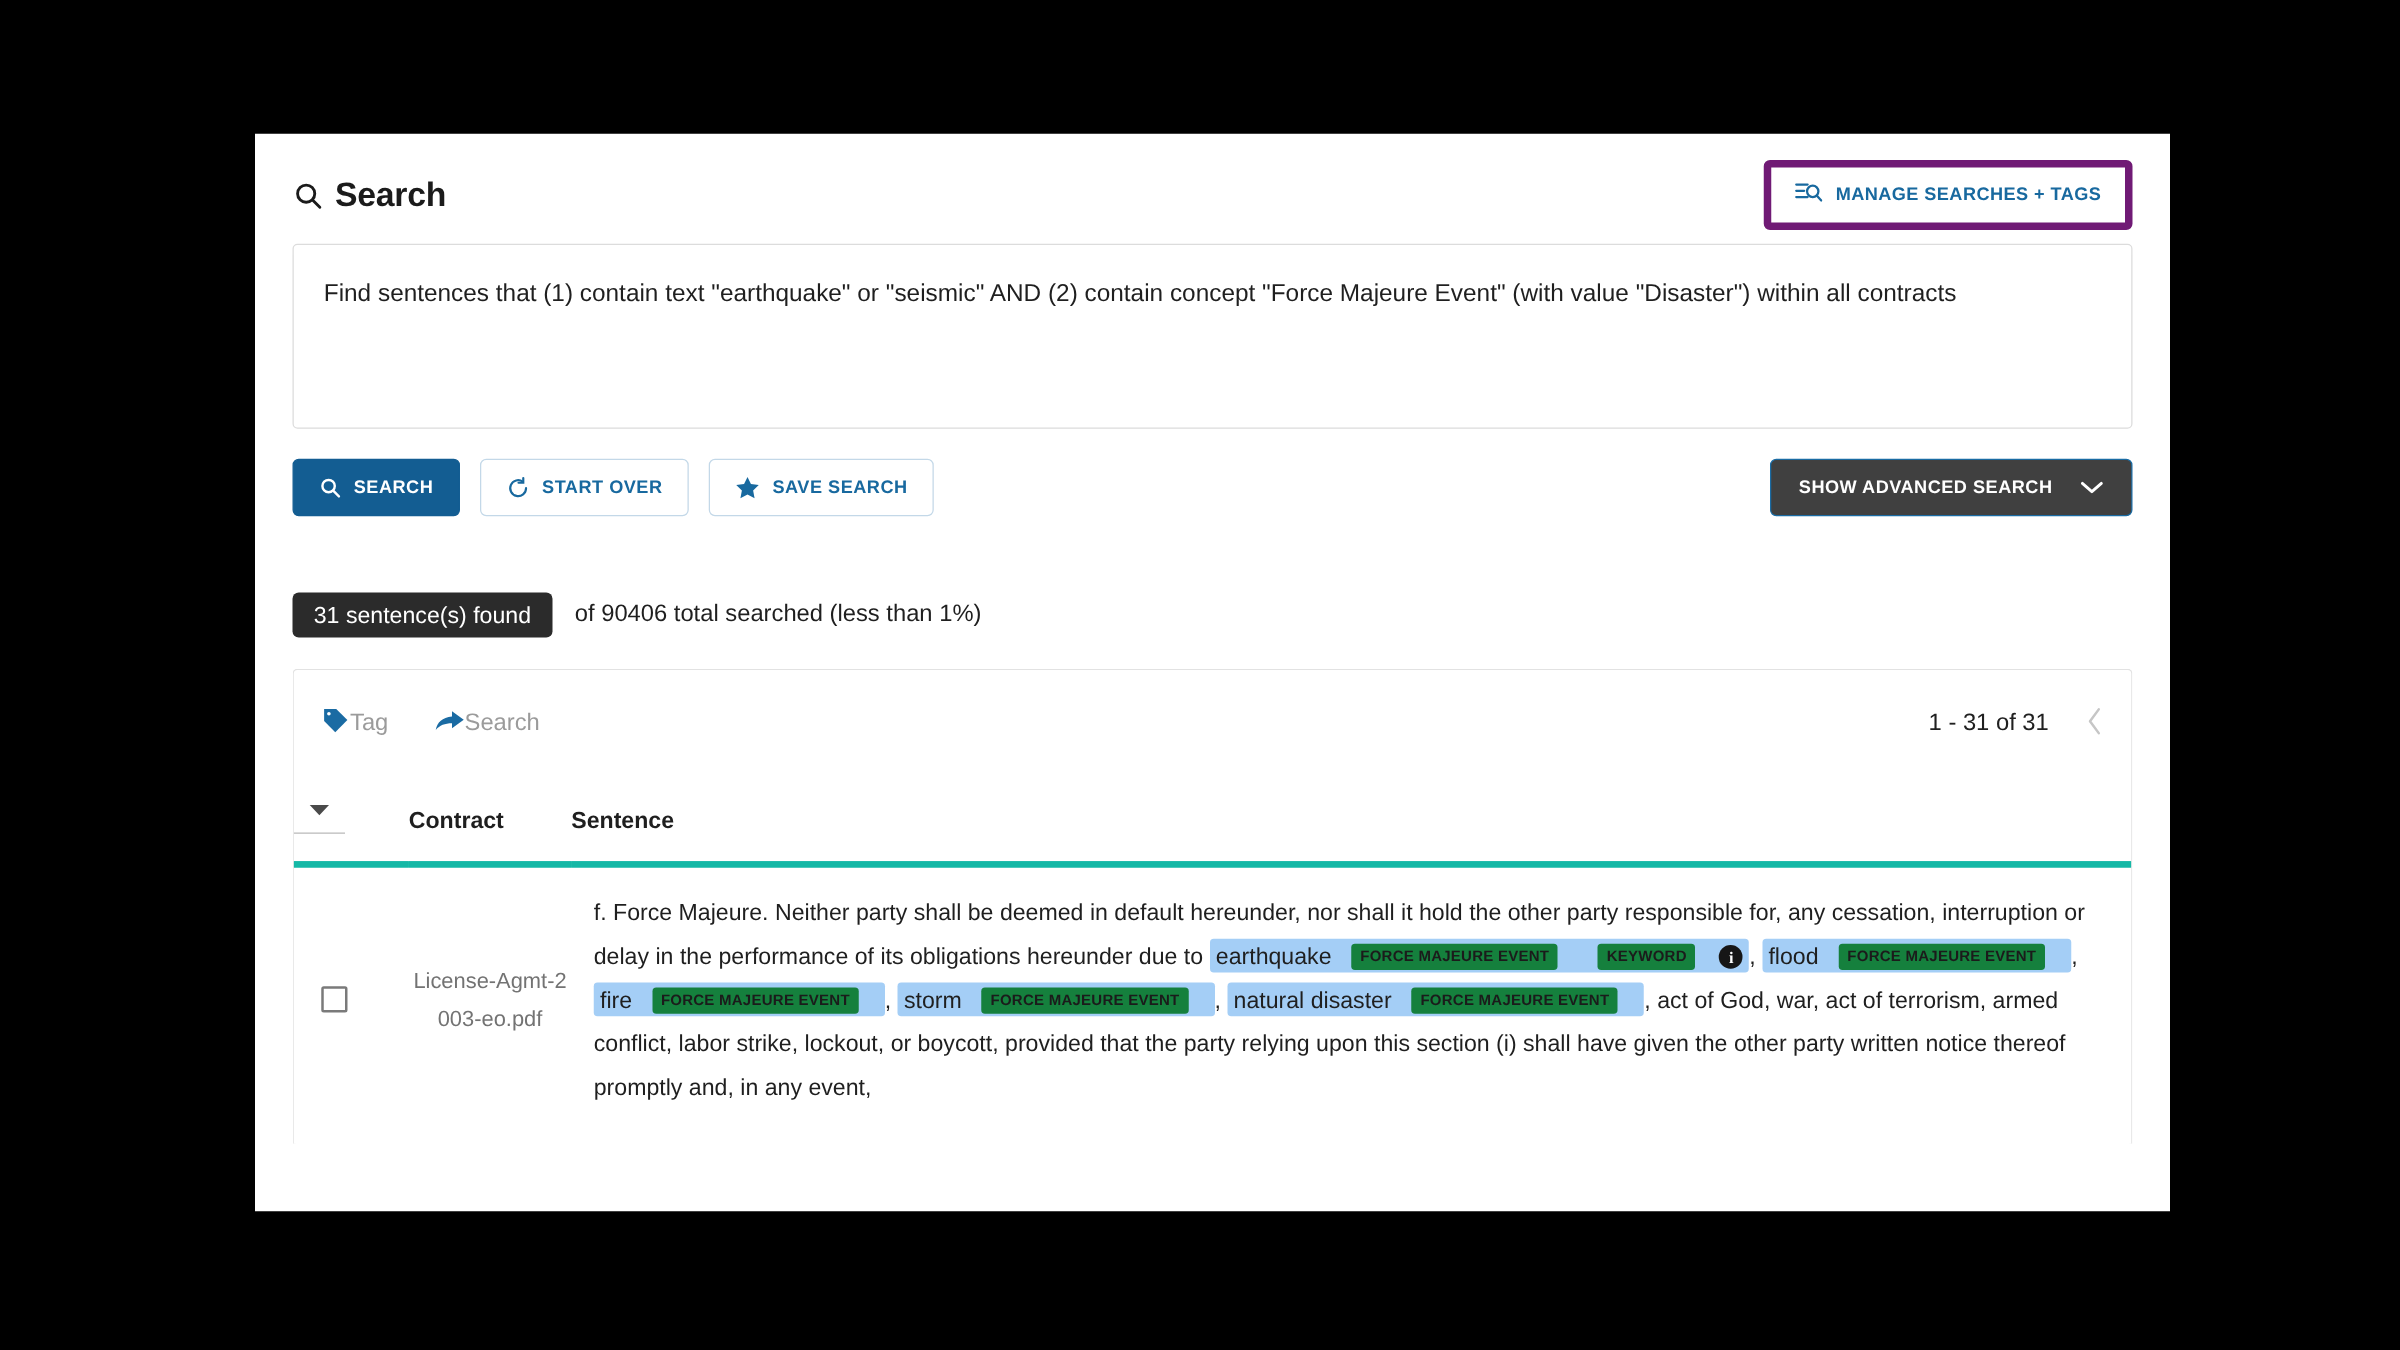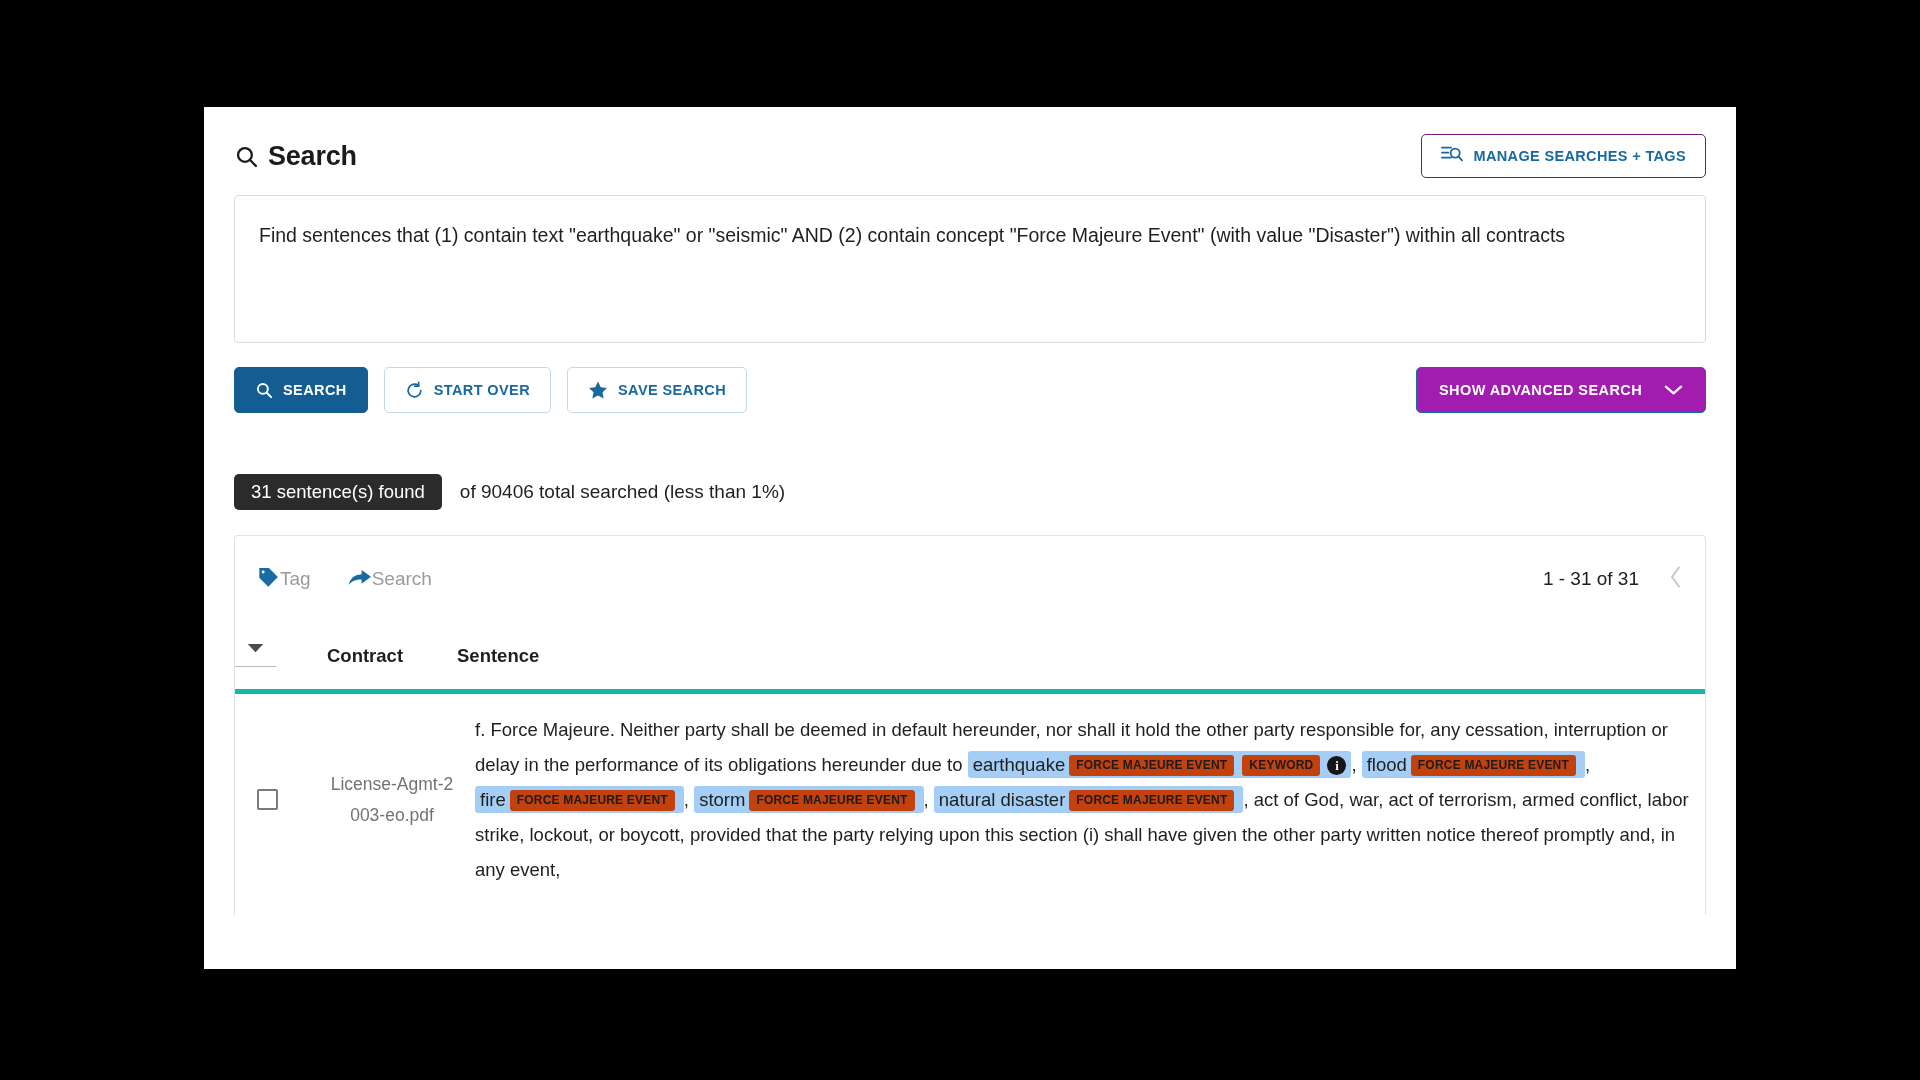--- a/index.html
+++ b/index.html
@@ -36,26 +36,26 @@
     font-weight: 600;
     color: #1b1b1b;
     letter-spacing: -0.2px;
   }
   .title-search-icon { width: 25px; height: 25px; display:block; }
 
   .manage-btn {
     display: flex;
     align-items: center;
     gap: 11px;
-    border: 1px solid #701a75;
+    border: 6px solid #701a75;
     border-radius: 5px;
     background: #ffffff;
     padding: 11px 19px;
     cursor: pointer;
-    height: 44px;
+    height: 56px;
   }
   .manage-btn .label {
     color: #18699f;
     font-size: 14.5px;
     font-weight: 700;
     letter-spacing: 0.35px;
   }
 
   
   .query-box {
@@ -103,21 +103,21 @@
   .btn-primary {
     background: #135d92;
     color: #ffffff;
     border-color: #135d92;
   }
   .btn-outline {
     border-color: #c3d8e8;
     color: #18699f;
   }
   .btn-adv {
-    background: #a21caf;
+    background: #404040;
     color: #ffffff;
     border-color: #1a6ba3;
     gap: 22px;
     padding: 0 22px;
   }
   .btn svg { display: block; flex: none; }
 
   
   .count-row {
     margin: 58px 30px 0 30px;
@@ -228,27 +228,27 @@
     color: #1f1f1f;
   }
   .hl {
     background: #a4cef6;
     border-radius: 3px;
     padding: 3px 5px;
     white-space: nowrap;
     display: inline;
   }
   .chip {
-    background: #c2410c;
+    background: #15803d;
     border-radius: 3px;
     font-size: 12px;
     font-weight: 700;
     letter-spacing: 0.2px;
     padding: 3px 7px;
-    margin: 0 4px;
+    margin: 0 16px;
     color: #1b1b1b;
     white-space: nowrap;
     display: inline-block;
     vertical-align: 2px;
     line-height: 15px;
   }
   .info-dot {
     display: inline-block;
     width: 19px; height: 19px;
     border-radius: 50%;

